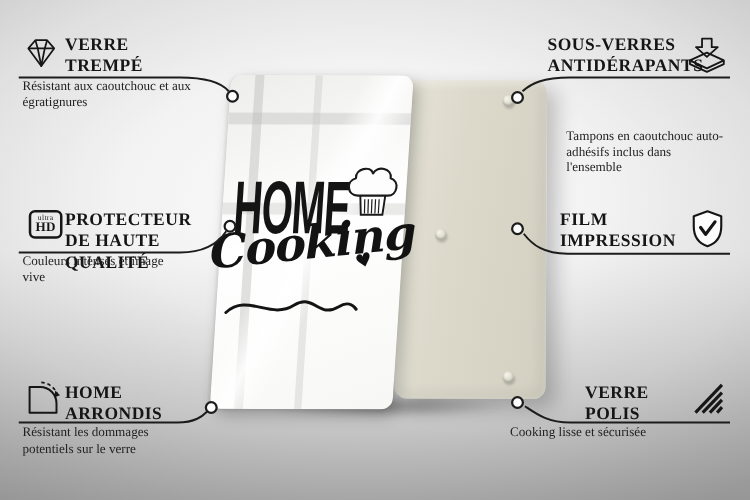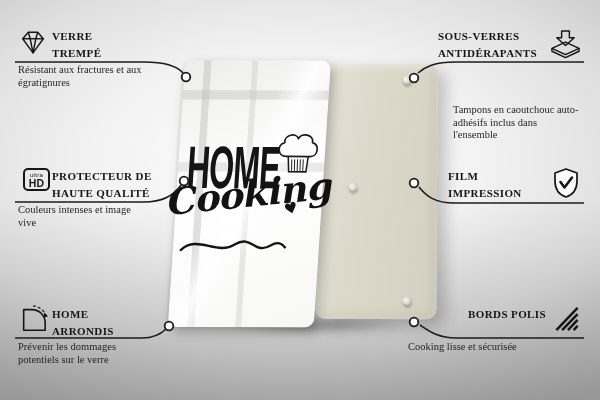--- a/index.html
+++ b/index.html
@@ -58,37 +58,37 @@
     transform:rotate(-18deg);font-family:"DejaVu Sans", sans-serif;
   }
   .flourish{position:absolute;left:6px;top:170px;}
   
   .connectors{position:absolute;left:0;top:0;z-index:6;pointer-events:none;}
   
   .co-icon{position:absolute;z-index:5;}
   .co-title{
     position:absolute;z-index:5;margin:0;
     font-family:"Liberation Serif", serif;font-weight:bold;
-    font-size:11px;line-height:17px;letter-spacing:.4px;color:#151515;
+    font-size:14px;line-height:17px;letter-spacing:.4px;color:#151515;
   }
   .co-desc{
     position:absolute;z-index:5;margin:0;
     font-family:"Liberation Serif", serif;font-size:10.5px;line-height:12.5px;color:#1f1f1f;
   }
   .ta-r{}
   #i-l1{left:18px;top:29px;} #t-l1{left:52px;top:28px;width:78px;} #d-l1{left:18px;top:64px;width:150px;}
   #i-l2{left:23px;top:168px;} #t-l2{left:52px;top:168px;width:106px;} #d-l2{left:18px;top:204px;width:120px;}
   #i-l3{left:19px;top:304px;} #t-l3{left:52px;top:306px;width:70px;} #d-l3{left:18px;top:341px;width:132px;}
   #i-r1{left:549px;top:29px;} #t-r1{right:50px;top:28px;width:112px;} #d-r1{right:21px;top:64px;width:126px;margin-top:40px;}
   #i-r2{left:552px;top:167px;} #t-r2{right:52px;top:168px;width:100px;} #d-r2{right:20px;top:205px;width:106px;}
   #i-r3{left:550px;top:305px;} #t-r3{right:52px;top:306px;width:80px;} #d-r3{right:20px;top:341px;width:172px;}
   .uhd-box{
     width:23px;height:19px;border:2px solid #161616;border-radius:5px;
     display:flex;flex-direction:column;align-items:center;justify-content:center;
-    font-family:Liberation Sans, sans-serif;color:#161616;background:transparent;
+    font-family:Liberation Serif, serif;color:#161616;background:transparent;
   }
   .uhd-ultra{font-size:6px;line-height:6px;letter-spacing:.3px;}
   .uhd-hd{font-size:10.5px;line-height:10px;font-weight:bold;letter-spacing:.2px;}
 </style>
 </head>
 <body>
 
 <div class="canvas">
 
   <div class="panel-shadow"></div>
@@ -138,36 +138,36 @@
   </svg>
 
   <svg id="i-l1" class="co-icon" width="30" height="27" viewBox="0 0 32 28">
     <g fill="none" stroke="#161616" stroke-width="1.5" stroke-linejoin="round">
       <path d="M5,10 L11,3 H21 L27,10 L16,25 Z"></path>
       <path d="M5,10 H27"></path>
         <path d="M11,3 L13,10 L16,25 L19,10 L21,3"></path>
     </g>
   </svg>
   <h3 id="t-l1" class="co-title">VERRE TREMPÉ</h3>
-  <p id="d-l1" class="co-desc">Résistant aux fractures et aux égratignures</p>
+  <p id="d-l1" class="co-desc">Résistant aux caoutchouc et aux égratignures</p>
 
   <div id="i-l2" class="co-icon uhd-box">
     <span class="uhd-ultra">ultra</span>
     <span class="uhd-hd">HD</span>
   </div>
   <h3 id="t-l2" class="co-title">PROTECTEUR DE HAUTE QUALITÉ</h3>
   <p id="d-l2" class="co-desc">Couleurs intenses et image vive</p>
 
   <svg id="i-l3" class="co-icon" width="29" height="29" viewBox="0 0 31 31">
     <path d="M5,28 V6 H14 A14,14 0 0 1 28,20 V28 Z" fill="none" stroke="#161616" stroke-width="1.7" stroke-linejoin="round"></path>
     <path d="M15,2 A16,16 0 0 1 29,13" fill="none" stroke="#161616" stroke-width="1.4" stroke-dasharray="3,2.4"></path>
     <path d="M26,15 L31,13 L27,9 Z" fill="#161616"></path>
   </svg>
   <h3 id="t-l3" class="co-title">HOME ARRONDIS</h3>
-  <p id="d-l3" class="co-desc">Prévenir les dommages potentiels sur le verre</p>
+  <p id="d-l3" class="co-desc">Résistant les dommages potentiels sur le verre</p>
 
   <svg id="i-r1" class="co-icon" width="33" height="30" viewBox="0 0 34 31">
     <g fill="none" stroke="#161616" stroke-width="1.5" stroke-linejoin="round">
       <path d="M13,2 H21 V9 H26 L17,17 L8,9 H13 Z"></path>
       <path d="M3,20 L17,13.5 L31,20 L17,26.5 Z"></path>
       <path d="M3,20 V23 L17,29.5 L31,23 V20"></path>
     </g>
   </svg>
   <h3 id="t-r1" class="co-title ta-r">SOUS-VERRES ANTIDÉRAPANTS</h3>
   <p id="d-r1" class="co-desc ta-r">Tampons en caoutchouc auto-adhésifs inclus dans l'ensemble</p>
@@ -179,16 +179,16 @@
   <h3 id="t-r2" class="co-title ta-r">FILM IMPRESSION</h3>
 
   <svg id="i-r3" class="co-icon" width="32" height="27" viewBox="0 0 32 28">
     <g stroke="#161616" stroke-width="2.6">
       <line x1="6" y1="26" x2="28" y2="3"></line>
       <line x1="12" y1="26" x2="28" y2="9.5"></line>
       <line x1="18" y1="26" x2="28" y2="15.5"></line>
       <line x1="24" y1="26" x2="28" y2="21.5"></line>
     </g>
   </svg>
-  <h3 id="t-r3" class="co-title ta-r">BORDS POLIS</h3>
+  <h3 id="t-r3" class="co-title ta-r">VERRE POLIS</h3>
   <p id="d-r3" class="co-desc ta-r">Cooking lisse et sécurisée</p>
 
 </div>
 
 </body></html>

